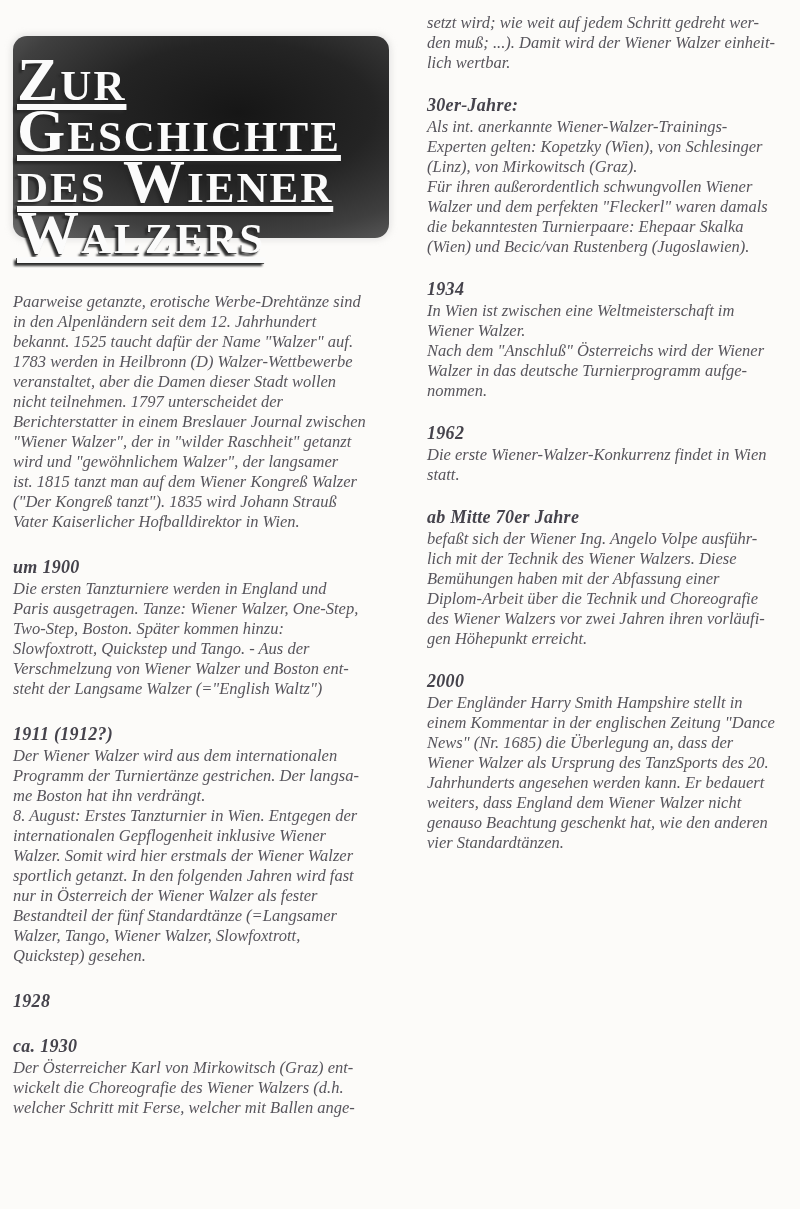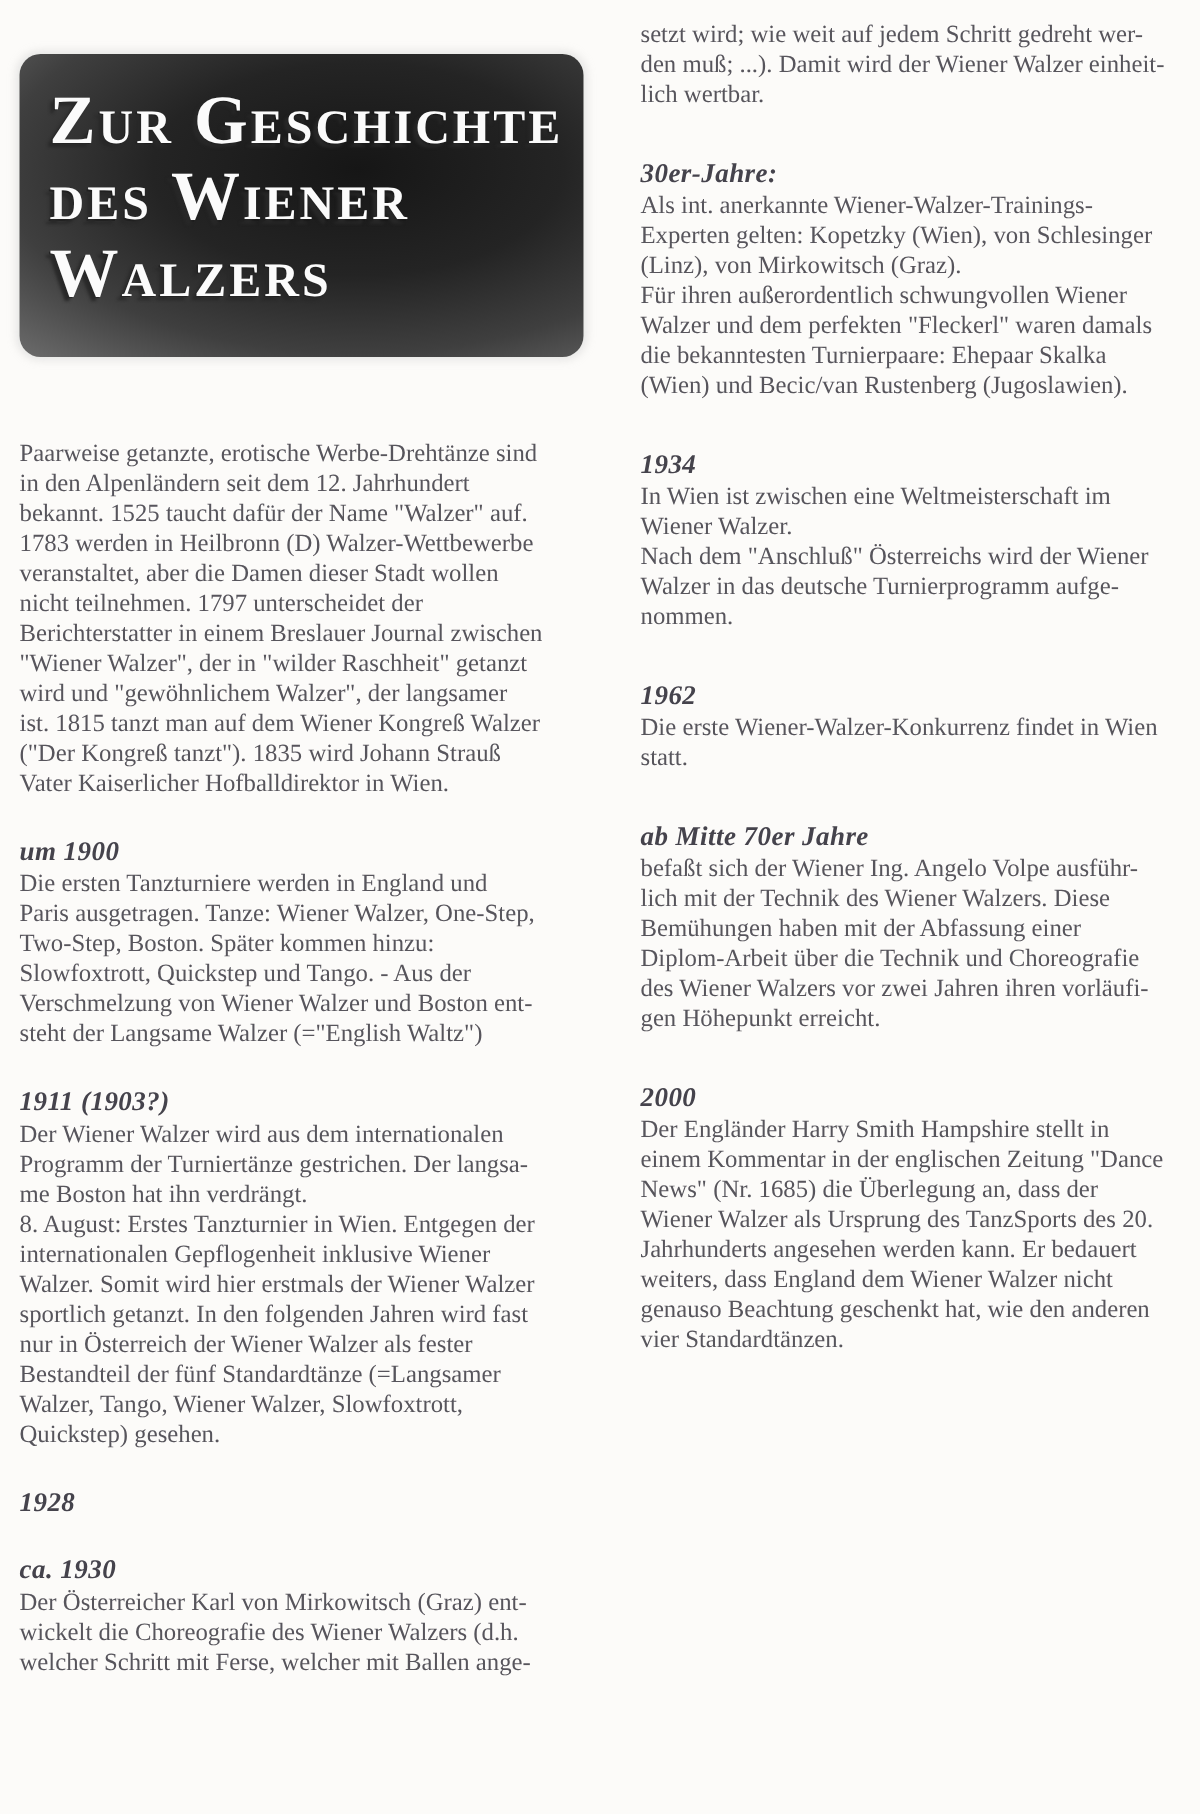--- a/index.html
+++ b/index.html
@@ -27,49 +27,51 @@
     border-radius: 14px;
     background:
       radial-gradient(140% 135% at 60% 38%,
         #161616 0%, #242424 26%, #3f3f3f 45%,
         #6a6a6a 62%, #949494 76%, #b2b2b2 87%, #c9c9c9 100%);
     margin-bottom: 54px;
     box-shadow: 0 0 6px 2px rgba(190,190,190,0.35);
   }
   .banner h1 {
     margin: 0;
-    padding: 18px 8px 0 20px;
+    padding: 18px 8px 0 4px;
     font-variant: small-caps;
     font-weight: bold;
-    font-size: 46px;
+    font-size: 62px;
     line-height: 51px;
     letter-spacing: 2px;
     color: #fbfbfb;
     white-space: pre-line;
     text-shadow: -3px 3px 2px rgba(40,40,40,0.95), -1px 1px 0 rgba(25,25,25,0.7);
+    text-decoration: underline;
   }
 
   .body {
     margin: 0;
     font-size: 16.5px;
     line-height: 20px;
     color: #57555c;
     white-space: pre;
+    font-style: italic;
   }
   .sec h2 {
     margin: 25px 0 2px 0;
     font-size: 18px;
     line-height: 20px;
     font-style: italic;
     font-weight: bold;
     letter-spacing: 0.3px;
     color: #45434c;
     white-space: pre;
   }
-  .col-right .sec h2 { margin-top: 32px; }
+  .col-right .sec h2 { margin-top: 22px; }
 </style>
 </head>
 <body>
 
 <div class="page">
 
   <div class="col col-left">
 
     <div class="banner">
       <h1>Zur Geschichte
@@ -94,21 +96,21 @@
       <h2>um 1900</h2>
       <p class="body">Die ersten Tanzturniere werden in England und
 Paris ausgetragen. Tanze: Wiener Walzer, One-Step,
 Two-Step, Boston. Später kommen hinzu:
 Slowfoxtrott, Quickstep und Tango. - Aus der
 Verschmelzung von Wiener Walzer und Boston ent-
 steht der Langsame Walzer (="English Waltz")</p>
     </div>
 
     <div class="sec">
-      <h2>1911 (1903?)</h2>
+      <h2>1911 (1912?)</h2>
       <p class="body">Der Wiener Walzer wird aus dem internationalen
 Programm der Turniertänze gestrichen. Der langsa-
 me Boston hat ihn verdrängt.</p>
     </div>
 
     <div class="sec">
       <p class="body">8. August: Erstes Tanzturnier in Wien. Entgegen der
 internationalen Gepflogenheit inklusive Wiener
 Walzer. Somit wird hier erstmals der Wiener Walzer
 sportlich getanzt. In den folgenden Jahren wird fast

